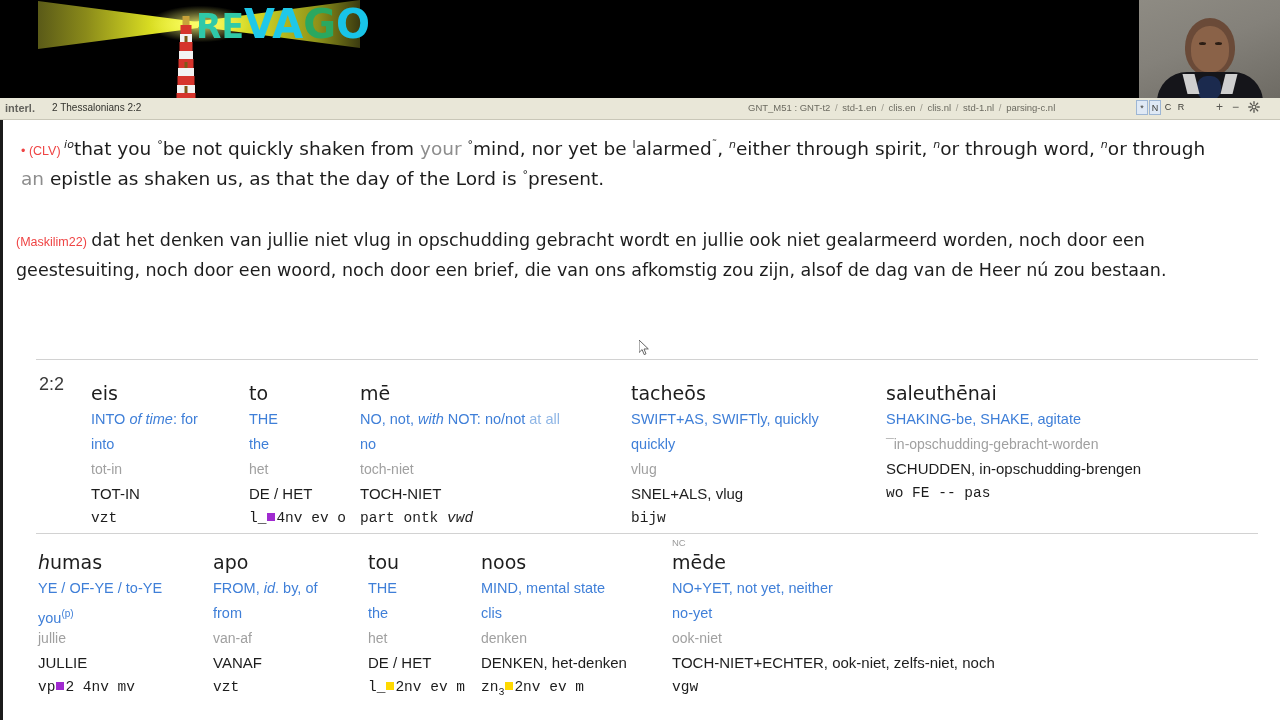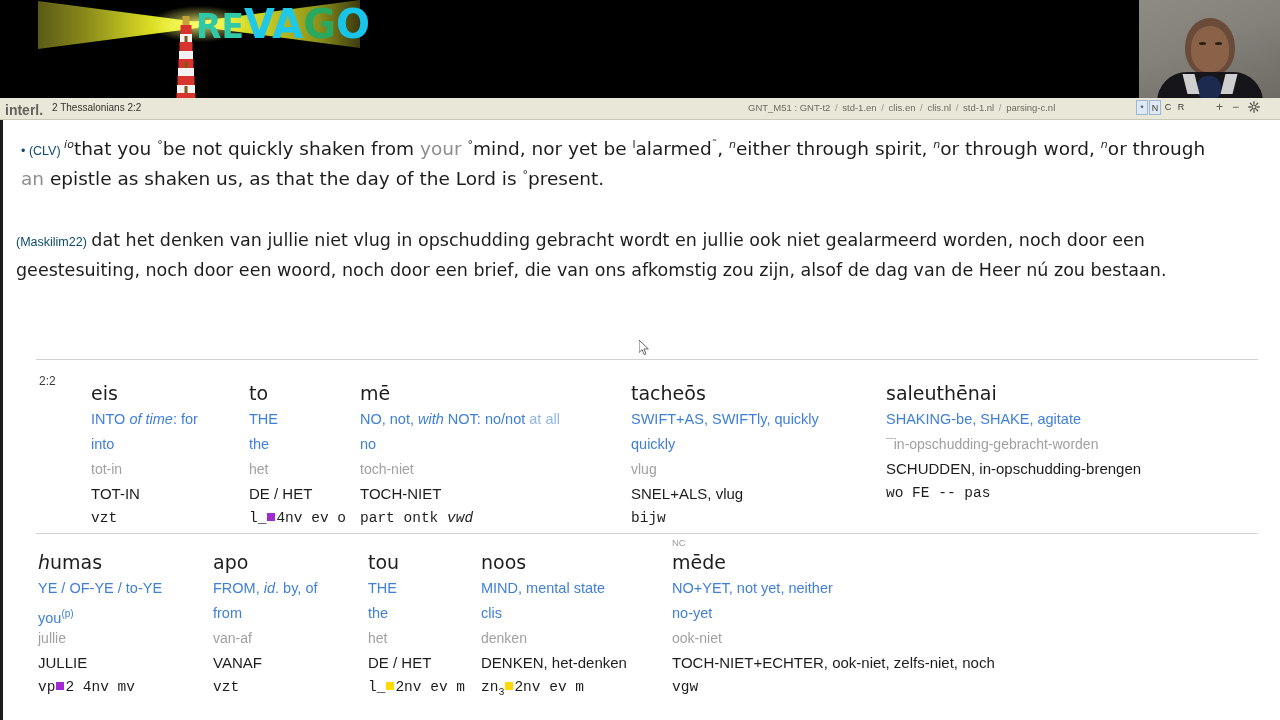--- a/index.html
+++ b/index.html
@@ -69,21 +69,21 @@
   
   #toolbar {
     position: absolute; left: 0; top: 98px;
     width: 1280px; height: 22px;
     background: #e9e7d8;
     border-bottom: 1px solid #c9c7b8;
     font-size: 9px; color: #4a4a45;
   }
   #tb-interl {
     position: absolute; left: 5px; top: 4px;
-    font-size: 14px; color: #63625c; font-weight: 700;
+    font-size: 11px; color: #63625c; font-weight: 700;
   }
   #tb-ref {
     position: absolute; left: 52px; top: 4px;
     font-size: 10px; color: #33332e;
   }
   #tb-paths {
     position: absolute; left: 748px; top: 4px;
     font-size: 9.5px; color: #6b6a60; white-space: nowrap;
   }
   #tb-paths .sep { color: #9a988c; padding: 0 2px; }
@@ -109,21 +109,21 @@
   #doc {
     position: absolute; left: 0; top: 120px;
     width: 1280px; height: 600px;
     background: #ffffff;
     border-left: 3px solid #1b1b1b;
   }
 
   
   .para { position: absolute; }
   .ver-tag {
-    color: #0c4a6e; font-size: 12.5px;
+    color: #ef4444; font-size: 12.5px;
     font-family: "Liberation Sans", sans-serif;
   }
   .eng-text {
     font-family: "DejaVu Sans", sans-serif;
     font-size: 18.5px; color: #1d1d1d;
     line-height: 29px;
   }
   .eng-text .dim { color: #8d8d8d; }
   .eng-text sup { font-size: 11px; vertical-align: super; line-height: 0; }
   .eng-text .it { font-style: italic; }
@@ -133,21 +133,21 @@
     line-height: 29px;
   }
 
   
   .il-rule {
     position: absolute; left: 33px; width: 1222px;
     height: 1px; background: #d2d2d2;
   }
   .il-block { position: absolute; }
   .vref {
-    position: absolute; font-size: 12px; color: #3a3a3a;
+    position: absolute; font-size: 18px; color: #3a3a3a;
     font-family: "Liberation Sans", sans-serif;
   }
   .col { position: absolute; }
   .nc-lbl {
     font-size: 9.5px; color: #9b9b9b;
     font-family: "Liberation Sans", sans-serif;
     height: 12px; line-height: 12px;
   }
   .l-grk {
     font-family: "DejaVu Sans", sans-serif;

